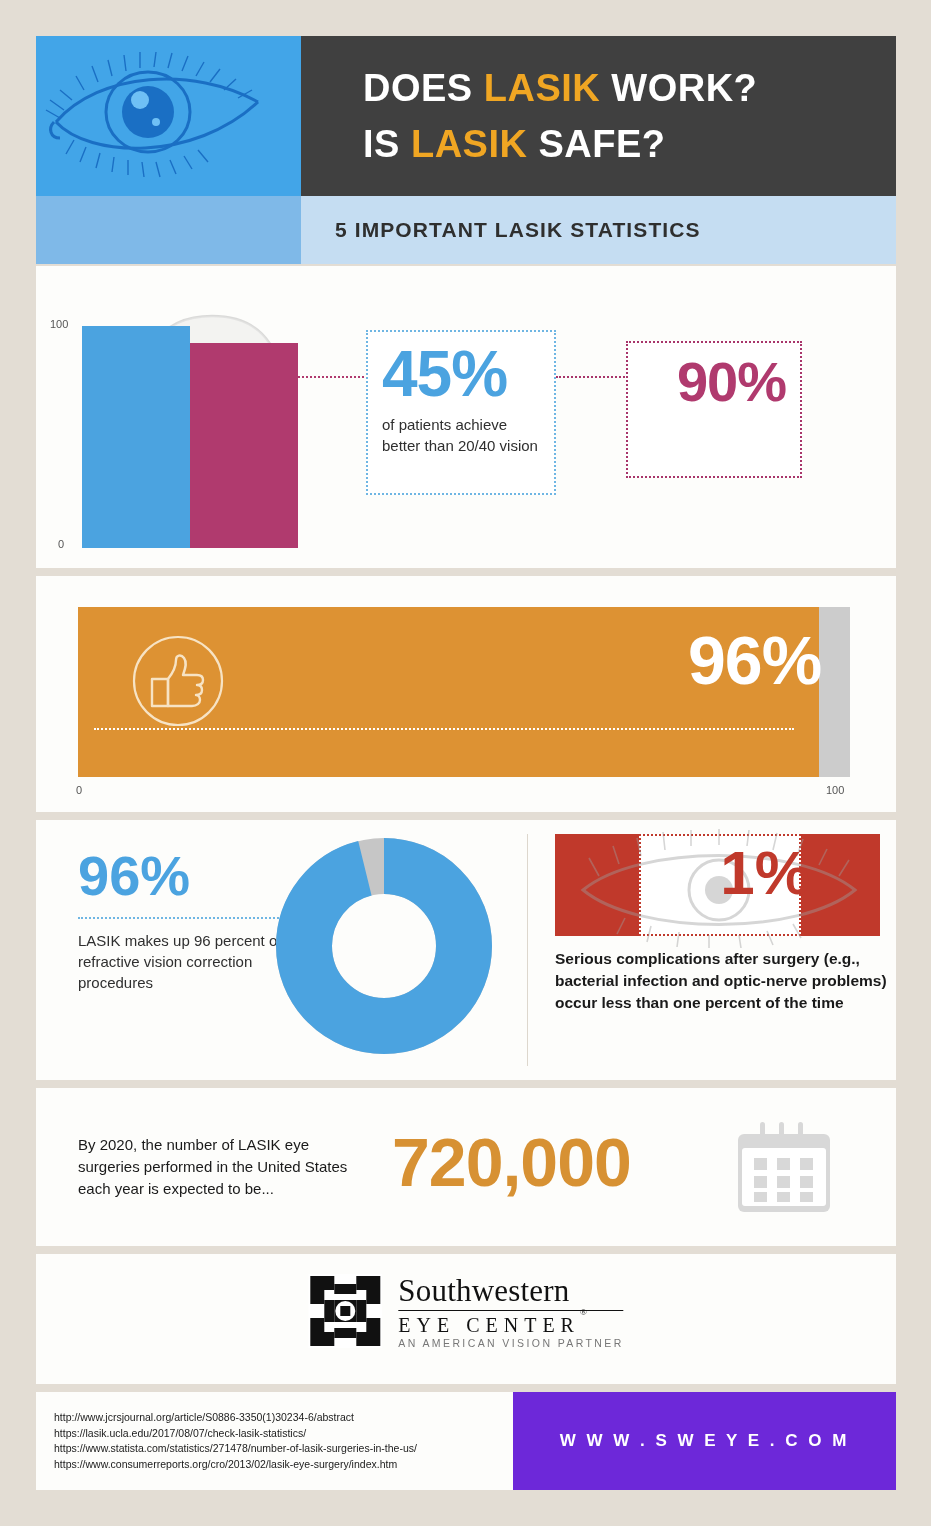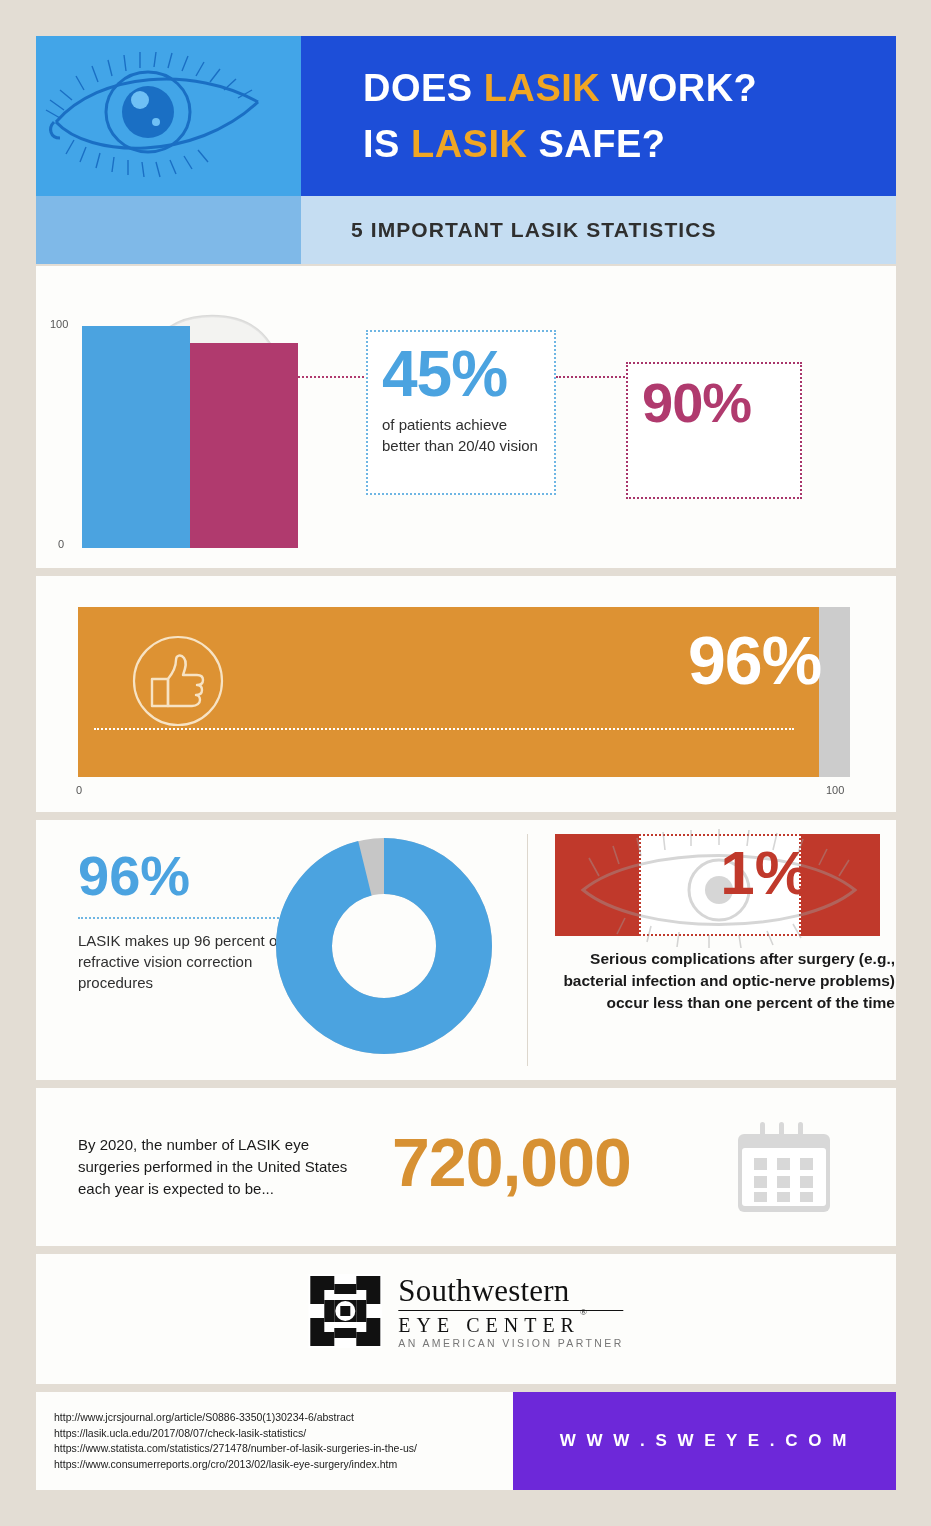--- a/index.html
+++ b/index.html
@@ -13,53 +13,53 @@
 
   
   .header { position: absolute; left: 36px; top: 36px; width: 860px; height: 160px; }
   .header-eye {
     position: absolute; left: 0; top: 0; width: 265px; height: 160px;
     background: #42a5e8; overflow: hidden;
   }
   .header-eye svg { position: absolute; left: 8px; top: 14px; }
   .header-title {
     position: absolute; left: 265px; top: 0; width: 595px; height: 182px;
-    background: #1d4ed8; color: #ffffff;
+    background: #404040; color: #ffffff;
     padding: 24px 8px 0 62px;
   }
   .header-title .line {
     font-size: 38px; font-weight: bold; letter-spacing: 0.5px;
     line-height: 56px; white-space: nowrap;
   }
   .accent { color: #f0a623; }
 
   .subhead { position: absolute; left: 36px; top: 196px; width: 860px; height: 68px; }
   .subhead-left { position: absolute; left: 0; top: 0; width: 265px; height: 68px; background: #7fb9e8; }
   .subhead-right {
     position: absolute; left: 265px; top: 0; width: 595px; height: 68px;
     background: #c5ddf2; color: #2f2f2f;
     font-size: 21px; font-weight: bold; letter-spacing: 1.1px;
-    display: flex; align-items: center; padding-left: 50px;
+    display: flex; align-items: center; padding-left: 34px;
   }
 
   
   .panel { position: absolute; background: #fdfdfb; }
 
   
   .sec1 { left: 36px; top: 266px; width: 860px; height: 302px; }
   .axis-label { position: absolute; color: #555; font-size: 11px; font-family: "Liberation Sans", sans-serif; }
   .bar-blue { position: absolute; left: 46px; top: 60px; width: 108px; height: 222px; background: #4ba3e0; }
   .bar-magenta { position: absolute; left: 154px; top: 77px; width: 108px; height: 205px; background: #b03a6e; }
   .face-ghost { position: absolute; left: 76px; top: 44px; opacity: .30; }
 
   .stat-box {
     position: absolute; background: #ffffff; padding: 10px 14px 14px 14px;
   }
   .stat-box.blue  { left: 330px; top: 64px; width: 190px; height: 165px; border: 2px dotted #6fb6e3; }
-  .stat-box.mag   { left: 590px; top: 96px; width: 176px; height: 137px; border: 2px dotted #a8356a; }
+  .stat-box.mag   { left: 590px; top: 75px; width: 176px; height: 137px; border: 2px dotted #a8356a; text-align: right; }
   .big-pct { font-size: 64px; font-weight: bold; line-height: 64px; letter-spacing: -1px; }
   .big-pct.blue { color: #4ba3e0; }
   .big-pct.mag  { color: #b03a6e; font-size: 56px; line-height: 58px; }
   .stat-caption { font-size: 15px; color: #2f2f2f; line-height: 21px; margin-top: 8px; }
   .lead-blue { position: absolute; left: 262px; top: 110px; width: 70px; border-top: 2px dotted #b03a6e; }
   .lead-mag  { position: absolute; left: 520px; top: 110px; width: 72px; border-top: 2px dotted #a8356a; }
 
   
   .sec2 { left: 36px; top: 576px; width: 860px; height: 236px; }
   .satis-track { position: absolute; left: 42px; top: 31px; width: 772px; height: 170px; background: #cccccc; }
@@ -87,21 +87,21 @@
 
   .comp-strip { position: absolute; left: 519px; top: 14px; width: 325px; height: 102px; }
   .comp-red-l { position: absolute; left: 0; top: 0; width: 84px; height: 102px; background: #c0392b; }
   .comp-red-r { position: absolute; left: 246px; top: 0; width: 79px; height: 102px; background: #c0392b; }
   .comp-mid { position: absolute; left: 84px; top: 0; width: 162px; height: 102px; border: 2px dotted #c0392b; background: #ffffff; }
   .comp-eye-bg { position: absolute; left: 14px; top: -6px; opacity: .42; }
   .comp-pct {
     position: absolute; left: 150px; top: 8px; width: 120px; text-align: center;
     color: #c0392b; font-size: 62px; font-weight: bold; line-height: 62px;
   }
-  .comp-caption { position: absolute; left: 519px; top: 128px; width: 340px; font-size: 15.5px; line-height: 22px; color: #1a1a1a; font-weight: 600; text-align: right; }
+  .comp-caption { position: absolute; left: 519px; top: 128px; width: 340px; font-size: 15.5px; line-height: 22px; color: #1a1a1a; font-weight: 600; }
 
   
   .sec4 { left: 36px; top: 1088px; width: 860px; height: 158px; }
   .s4-text { position: absolute; left: 42px; top: 46px; width: 280px; font-size: 15px; line-height: 22px; color: #1a1a1a; }
   .s4-number { position: absolute; left: 356px; top: 24px; color: #d79133; font-size: 68px; font-weight: bold; line-height: 100px; letter-spacing: -1px; text-align: right; }
   .s4-cal { position: absolute; left: 702px; top: 32px; }
 
   
   .sec5 { left: 36px; top: 1254px; width: 860px; height: 130px; }
   .logo-wrap { position: absolute; left: 50%; top: 20px; transform: translateX(-50%); display: flex; align-items: flex-start; }

